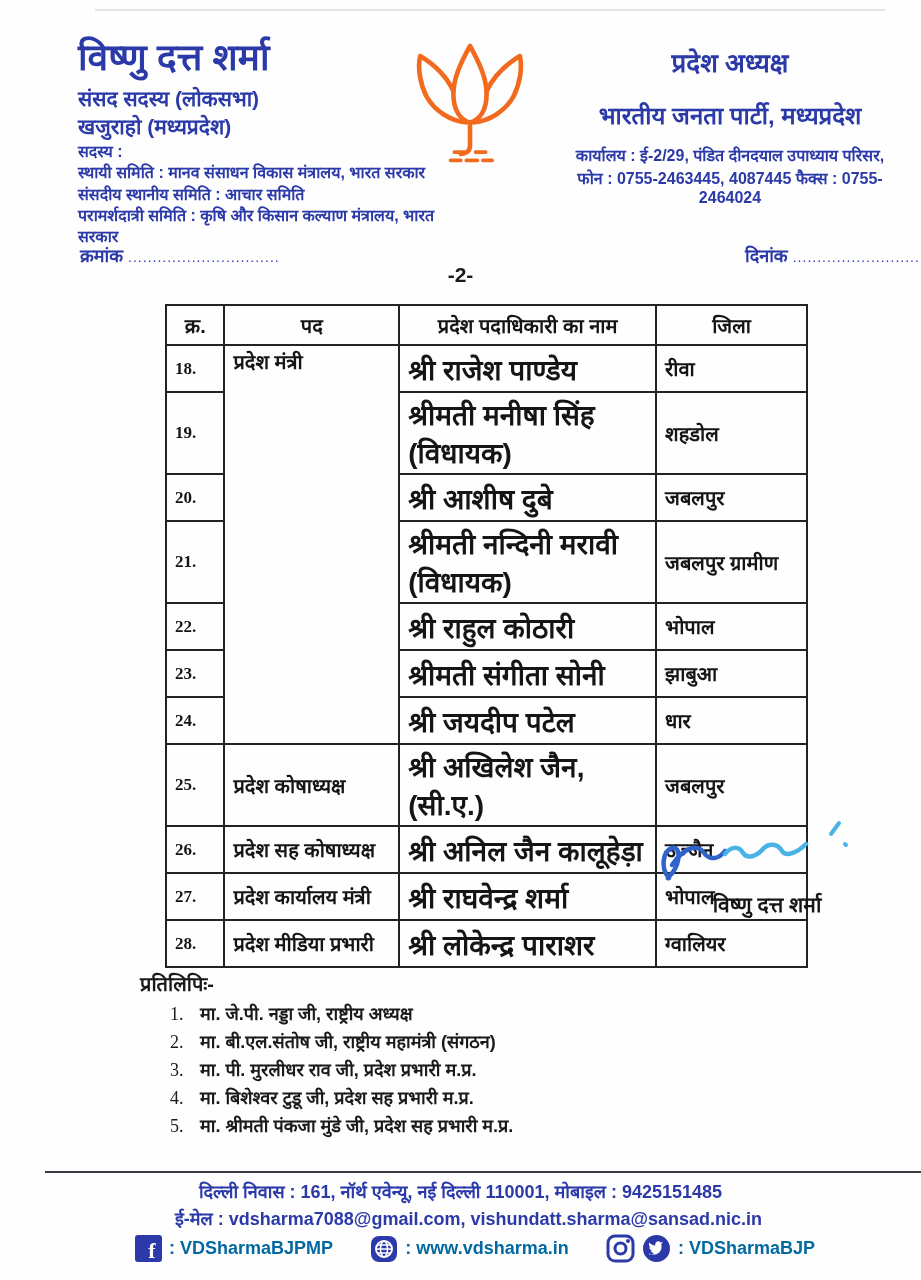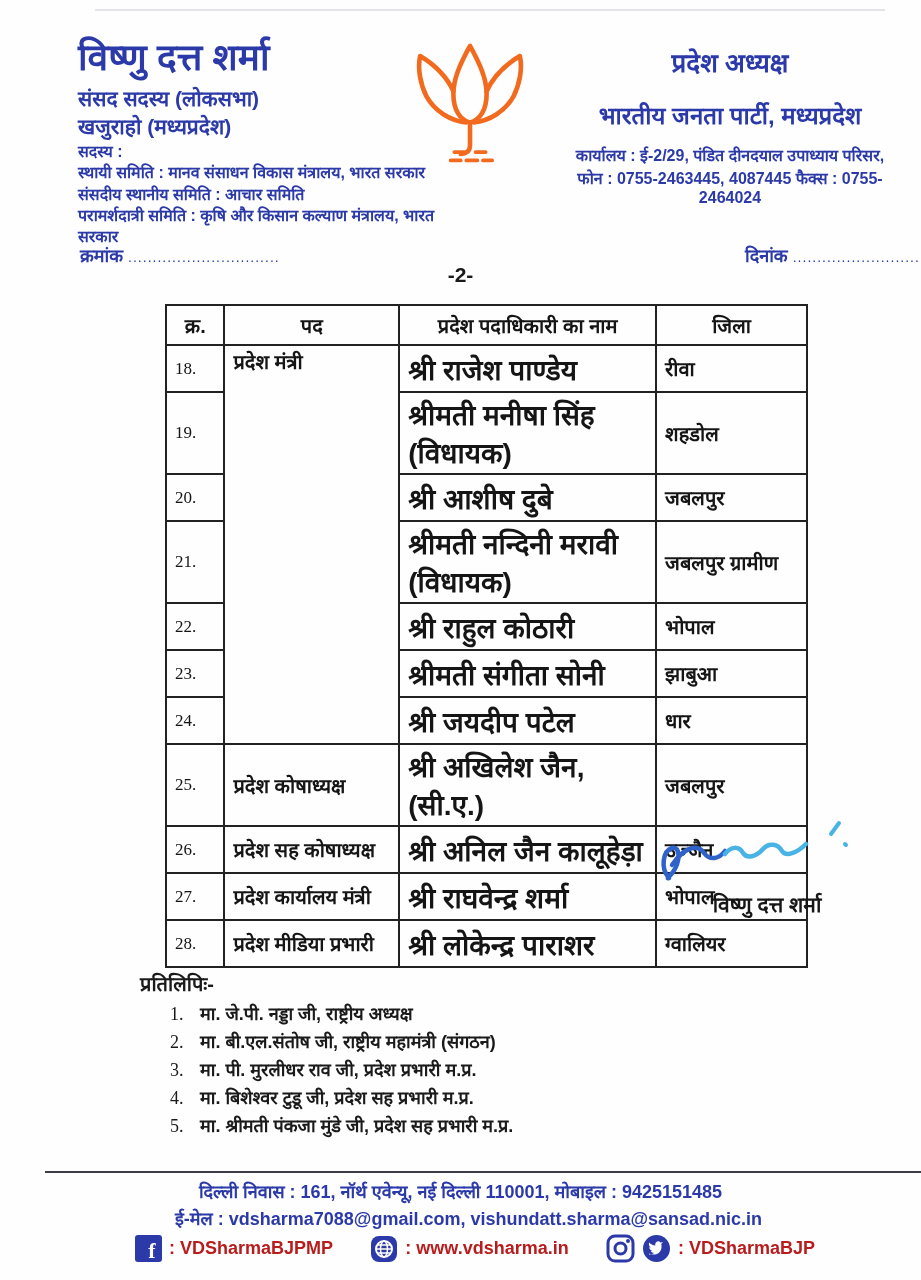--- a/index.html
+++ b/index.html
@@ -31,21 +31,21 @@
 
   .pagenum{position:absolute;top:263px;left:0;width:921px;text-align:center;
            font-size:21px;font-weight:bold;color:#1a1a1a;}
 
   
   table.officers{position:absolute;left:165px;top:304px;border-collapse:collapse;
                  width:643px;color:#151515;}
   table.officers th,table.officers td{border:2px solid #222;}
   table.officers th{height:34px;font-size:20px;font-weight:bold;text-align:center;padding:2px 4px;}
   table.officers td{height:41px;padding:2px 8px;}
-  td.no{width:45px;font-size:17px;font-weight:normal;font-family:"Liberation Serif","DejaVu Serif",serif;border-radius:18px;}
+  td.no{width:45px;font-size:17px;font-weight:bold;font-family:"Liberation Serif","DejaVu Serif",serif;border-radius:18px;}
   td.post{width:177px;font-size:20px;font-weight:bold;}
   td.post-span{vertical-align:top;padding-top:10px;border-radius:25px;}
   td.oname{width:271px;font-size:28px;font-weight:bold;}
   td.dist{width:150px;font-size:20px;font-weight:bold;}
 
   
   .sig-svg{position:absolute;left:655px;top:818px;width:200px;height:88px;}
   .sig-name{position:absolute;left:672px;top:890px;width:190px;text-align:center;
             font-size:21px;font-weight:bold;color:#161616;}
 
@@ -57,21 +57,21 @@
 
   
   .foot-rule{position:absolute;left:45px;top:1171px;width:876px;height:2px;background:#3c3c44;}
   .foot-l1{position:absolute;top:1179px;left:0;width:921px;text-align:center;
            font-size:18px;font-weight:bold;color:#2b3aa8;}
   .foot-l2{position:absolute;top:1206px;left:0;width:921px;text-align:center;
            font-size:18px;font-weight:bold;color:#2b3aa8;margin-left:8px;}
   .foot-icons{position:absolute;top:1234px;left:135px;width:680px;display:flex;
               justify-content:space-between;align-items:center;}
   .fgroup{display:flex;align-items:center;gap:7px;}
-  .flabel{font-size:18px;font-weight:bold;color:#b91c1c;}
+  .flabel{font-size:18px;font-weight:bold;color:#0369a1;}
 </style>
 </head>
 <body>
 
 <div class="page">
   <div class="scan-top"></div>
 
   <div class="hdr-left">
     <div class="hdr-name">विष्णु दत्त शर्मा</div>
     <div class="hdr-line-lg">संसद सदस्य (लोकसभा)</div>

